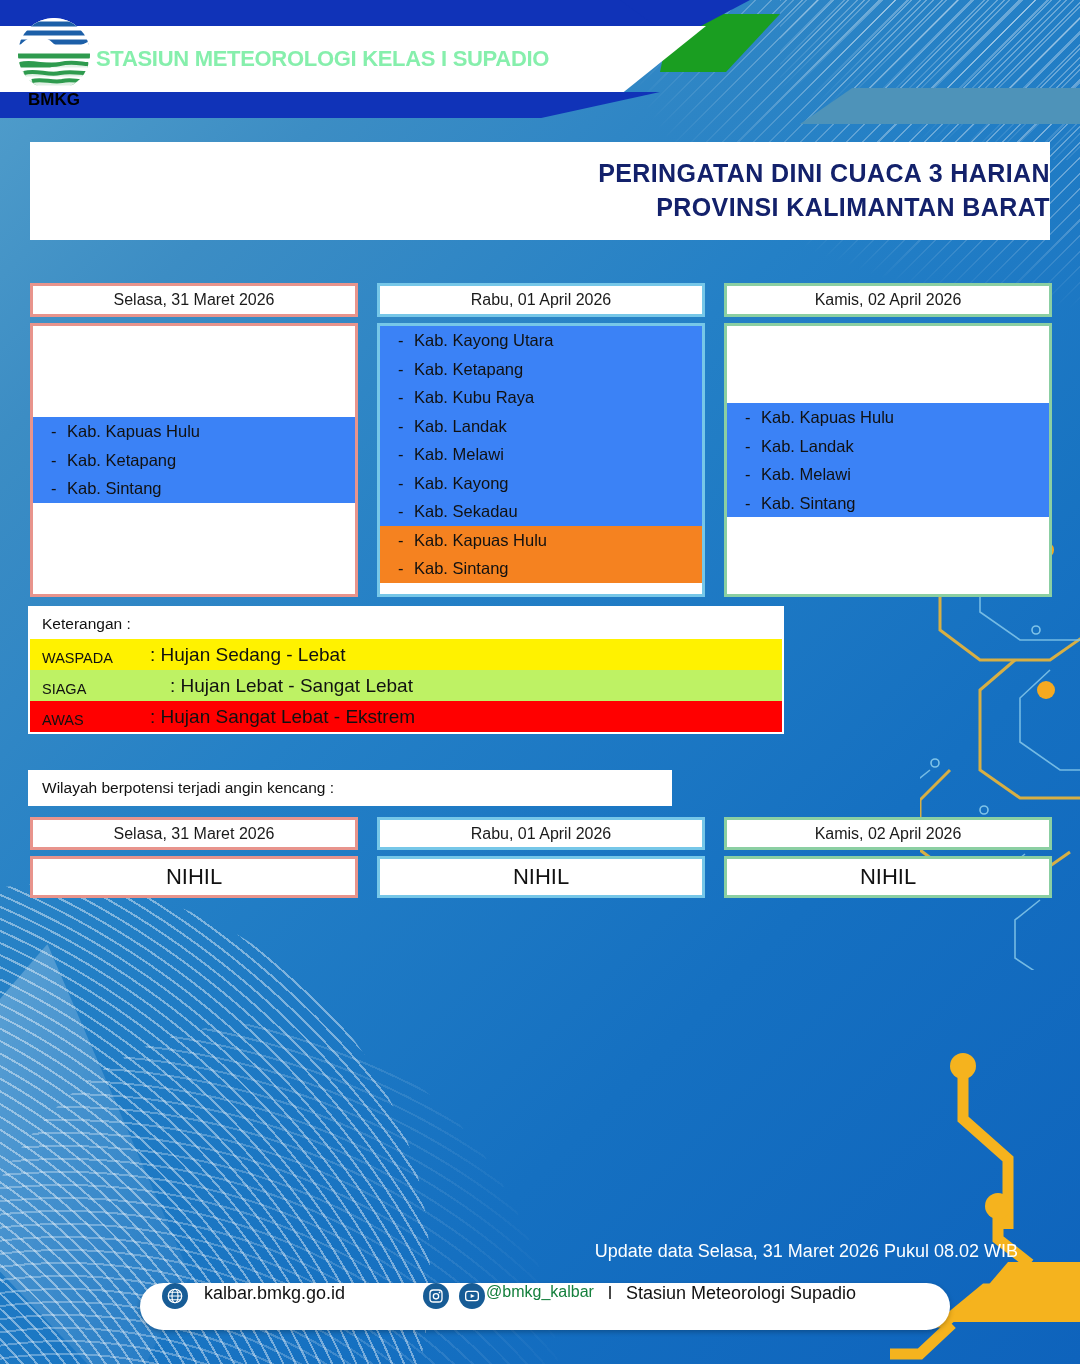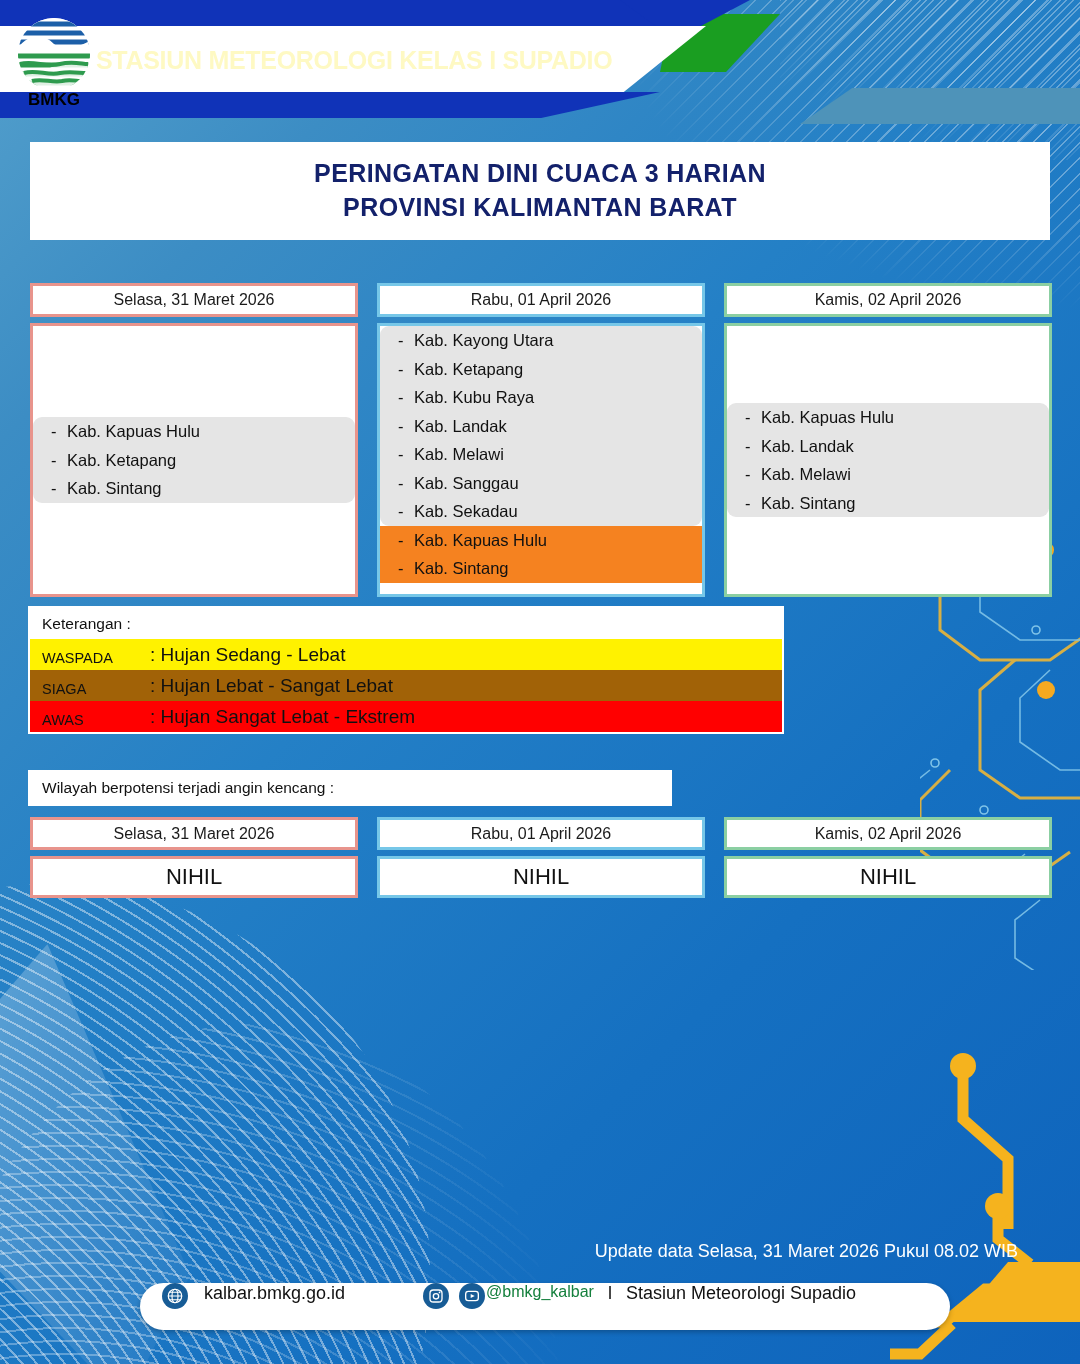--- a/index.html
+++ b/index.html
@@ -79,30 +79,30 @@
   .hdr-blue-bot{
     position:absolute; top:92px; left:0; width:660px; height:26px; background:#1033B8;
     clip-path:polygon(0 0, 100% 0, 82% 100%, 0 100%);
   }
   .hdr-teal{
     position:absolute; top:88px; left:800px; width:290px; height:36px; background:#4E93B9;
     clip-path:polygon(18% 0,100% 0,100% 100%,0 100%);
   }
   .hdr-title{
     position:absolute; top:46px; left:96px;
-    font-size:25px; font-weight:bold; color:#fef9c3; letter-spacing:-.3px;
+    font-size:22px; font-weight:bold; color:#86efac; letter-spacing:-.3px;
     white-space:nowrap;
   }
   .logo{ position:absolute; top:16px; left:16px; width:76px; height:92px; }
 
   
   .title-box{
     position:absolute; top:142px; left:30px; width:1020px; height:98px;
     background:#fff; z-index:5;
-    display:flex; flex-direction:column; align-items:center; justify-content:center;
+    display:flex; flex-direction:column; align-items:flex-end; justify-content:center;
   }
   .title-line{
     font-size:25px; font-weight:bold; color:#13216B; line-height:1.35;
     letter-spacing:.4px; text-align:center;
   }
 
   
   .cols{ position:absolute; top:283px; left:0; width:1080px; z-index:5; }
   .col{ position:absolute; width:328px; }
   .col.c1{ left:30px; }
@@ -119,41 +119,41 @@
 
   .list-box{
     margin-top:6px; background:#fff; border:3px solid #E8948C;
     height:274px; display:flex; flex-direction:column; justify-content:center;
     overflow:hidden;
   }
   .col.c2 .list-box{ border-color:#76C7E8; justify-content:flex-start; }
   .col.c3 .list-box{ border-color:#8BCFA2; }
 
   .grp{ width:100%; }
-  .grp.waspada{ background:#e5e5e5;border-radius:9px; }
+  .grp.waspada{ background:#3b82f6; }
   .grp.siaga{ background:#F58220; }
 
   .reg{
     font-size:16.5px; color:#111; line-height:1.0;
     padding:6px 0 6px 18px; white-space:nowrap;
   }
   .reg .dash{ display:inline-block; width:16px; }
 
   
   .legend{
     position:absolute; top:606px; left:28px; width:756px; z-index:5;
     background:#fff; border:2px solid #fff;
   }
   .legend-title{
     height:31px; display:flex; align-items:center; padding-left:12px;
     font-size:15.5px; color:#111; background:#fff;
   }
   .lrow{ height:31px; display:flex; align-items:stretch; }
   .lrow.waspada{ background:#FFF200; }
-  .lrow.siaga{ background:#a16207; }
+  .lrow.siaga{ background:#bef264;gap:20px; }
   .lrow.awas{ background:#FF0000; }
   .lbl{
     width:120px; padding-left:12px; font-size:14.5px; color:#111;
     display:flex; align-items:flex-end; padding-bottom:4px;
   }
   .ldesc{
     font-size:19px; color:#111; display:flex; align-items:center;
   }
 
   
@@ -301,21 +301,21 @@
 
   <div class="col c2">
     <div class="date-head">Rabu, 01 April 2026</div>
     <div class="list-box">
       <div class="grp waspada">
         <div class="reg"><span class="dash">-</span><span>Kab. Kayong Utara</span></div>
         <div class="reg"><span class="dash">-</span><span>Kab. Ketapang</span></div>
         <div class="reg"><span class="dash">-</span><span>Kab. Kubu Raya</span></div>
         <div class="reg"><span class="dash">-</span><span>Kab. Landak</span></div>
         <div class="reg"><span class="dash">-</span><span>Kab. Melawi</span></div>
-        <div class="reg"><span class="dash">-</span><span>Kab. Sanggau</span></div>
+        <div class="reg"><span class="dash">-</span><span>Kab. Kayong</span></div>
         <div class="reg"><span class="dash">-</span><span>Kab. Sekadau</span></div>
       </div>
       <div class="grp siaga">
         <div class="reg"><span class="dash">-</span><span>Kab. Kapuas Hulu</span></div>
         <div class="reg"><span class="dash">-</span><span>Kab. Sintang</span></div>
       </div>
     </div>
   </div>
 
   <div class="col c3">

